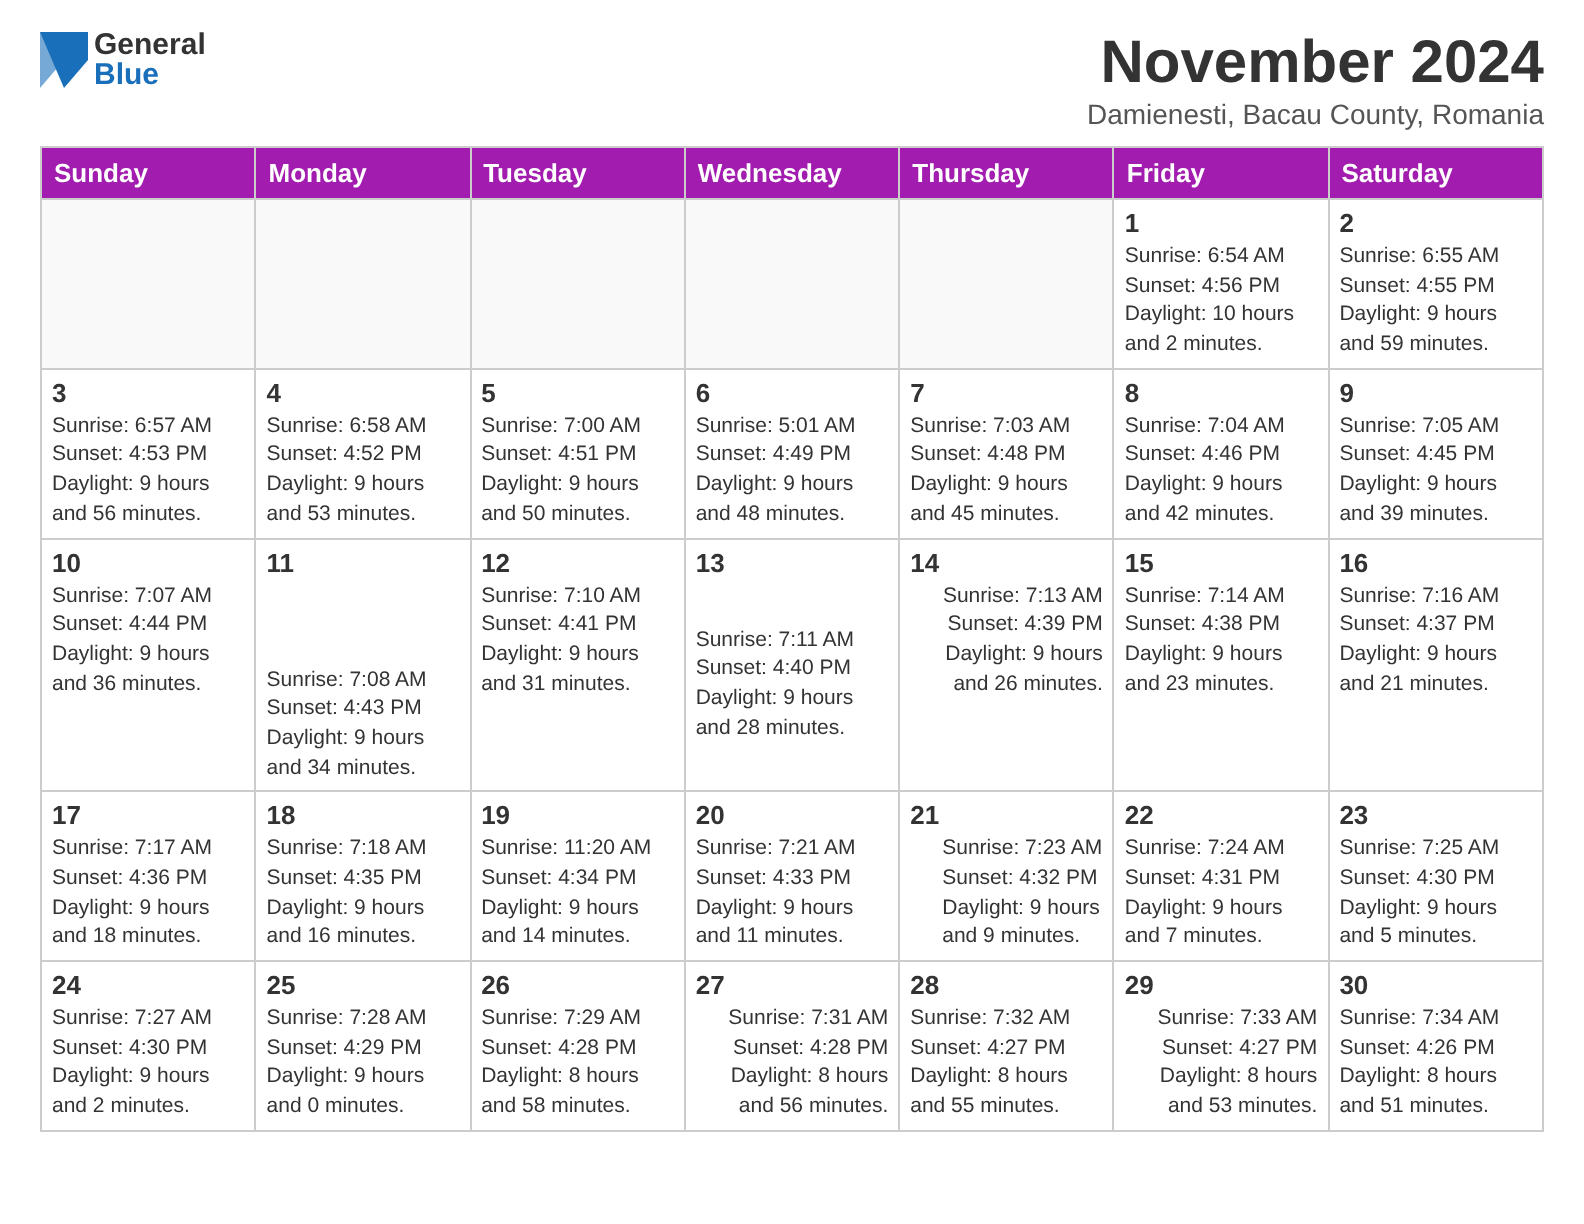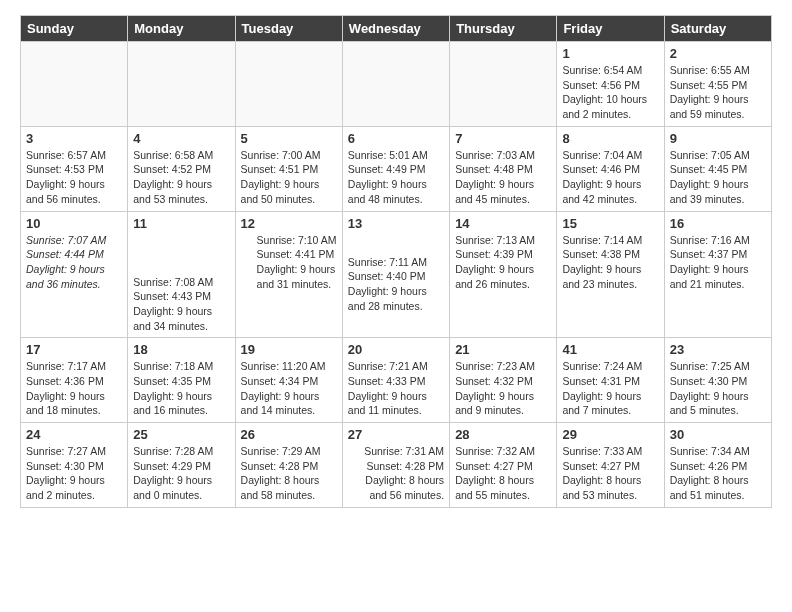--- a/index.html
+++ b/index.html
@@ -55,21 +55,21 @@
     .subtitle {
       font-size: 14px;
       color: #555;
     }
     .calendar {
       width: 100%;
       border-collapse: collapse;
       table-layout: fixed;
     }
     .calendar th {
-      background-color: #404040;
+      background-color: #a21caf;
       color: #fff;
       text-align: left;
       padding: 5px 6px;
       font-size: 13px;
       font-weight: bold;
       border: 1px solid #ccc;
     }
     .calendar td {
       vertical-align: top;
       border: 1px solid #ccc;
@@ -92,20 +92,36 @@
     .day-info {
       font-size: 10.5px;
       line-height: 1.4;
       color: #333;
     }
   </style>
 </head>
 <body>
 
 <div class="page">
+  <div class="header-row">
+    <div class="logo">
+      <svg class="logo-icon" viewBox="0 0 24 28" xmlns="http://www.w3.org/2000/svg">
+        <polygon points="0,0 24,0 24,14 12,28" fill="#1a6fba"></polygon>
+        <polygon points="0,0 12,14 0,28" fill="#1a6fba" opacity="0.6"></polygon>
+      </svg>
+      <div class="logo-text">
+        <span class="logo-general">General</span>
+        <span class="logo-blue">Blue</span>
+      </div>
+    </div>
+    <div class="title-block">
+      <div class="month-title">November 2024</div>
+      <div class="subtitle">Damienesti, Bacau County, Romania</div>
+    </div>
+  </div>
 
   <table class="calendar">
     <thead>
       <tr>
         <th>Sunday</th>
         <th>Monday</th>
         <th>Tuesday</th>
         <th>Wednesday</th>
         <th>Thursday</th>
         <th>Friday</th>
@@ -181,49 +197,49 @@
             <span class="day-num">9</span>
             <div class="day-info" style="white-space: pre-line;">Sunrise: 7:05 AM
 Sunset: 4:45 PM
 Daylight: 9 hours
 and 39 minutes.</div>
           </td>
         </tr>
         <tr>
           <td>
             <span class="day-num">10</span>
-            <div class="day-info" style="white-space: pre-line; font-style: italic;">Sunrise: 7:07 AM
+            <div class="day-info" style="white-space: pre-line;">Sunrise: 7:07 AM
 Sunset: 4:44 PM
 Daylight: 9 hours
 and 36 minutes.</div>
           </td>
           <td>
             <span class="day-num">11</span>
             <div class="day-info" style="white-space: pre-line; margin-top: 44px;">Sunrise: 7:08 AM
 Sunset: 4:43 PM
 Daylight: 9 hours
 and 34 minutes.</div>
           </td>
           <td>
             <span class="day-num">12</span>
-            <div class="day-info" style="white-space: pre-line; margin-left: 16px;">Sunrise: 7:10 AM
+            <div class="day-info" style="white-space: pre-line;">Sunrise: 7:10 AM
 Sunset: 4:41 PM
 Daylight: 9 hours
 and 31 minutes.</div>
           </td>
           <td>
             <span class="day-num">13</span>
             <div class="day-info" style="white-space: pre-line; margin-top: 24px;">Sunrise: 7:11 AM
 Sunset: 4:40 PM
 Daylight: 9 hours
 and 28 minutes.</div>
           </td>
           <td>
             <span class="day-num">14</span>
-            <div class="day-info" style="white-space: pre-line;">Sunrise: 7:13 AM
+            <div class="day-info" style="white-space: pre-line; text-align: right;">Sunrise: 7:13 AM
 Sunset: 4:39 PM
 Daylight: 9 hours
 and 26 minutes.</div>
           </td>
           <td>
             <span class="day-num">15</span>
             <div class="day-info" style="white-space: pre-line;">Sunrise: 7:14 AM
 Sunset: 4:38 PM
 Daylight: 9 hours
 and 23 minutes.</div>
@@ -260,27 +276,27 @@
           </td>
           <td>
             <span class="day-num">20</span>
             <div class="day-info" style="white-space: pre-line;">Sunrise: 7:21 AM
 Sunset: 4:33 PM
 Daylight: 9 hours
 and 11 minutes.</div>
           </td>
           <td>
             <span class="day-num">21</span>
-            <div class="day-info" style="white-space: pre-line;">Sunrise: 7:23 AM
+            <div class="day-info" style="white-space: pre-line; margin-left: 16px;">Sunrise: 7:23 AM
 Sunset: 4:32 PM
 Daylight: 9 hours
 and 9 minutes.</div>
           </td>
           <td>
-            <span class="day-num">41</span>
+            <span class="day-num">22</span>
             <div class="day-info" style="white-space: pre-line;">Sunrise: 7:24 AM
 Sunset: 4:31 PM
 Daylight: 9 hours
 and 7 minutes.</div>
           </td>
           <td>
             <span class="day-num">23</span>
             <div class="day-info" style="white-space: pre-line;">Sunrise: 7:25 AM
 Sunset: 4:30 PM
 Daylight: 9 hours
@@ -318,21 +334,21 @@
           </td>
           <td>
             <span class="day-num">28</span>
             <div class="day-info" style="white-space: pre-line;">Sunrise: 7:32 AM
 Sunset: 4:27 PM
 Daylight: 8 hours
 and 55 minutes.</div>
           </td>
           <td>
             <span class="day-num">29</span>
-            <div class="day-info" style="white-space: pre-line;">Sunrise: 7:33 AM
+            <div class="day-info" style="white-space: pre-line; text-align: right;">Sunrise: 7:33 AM
 Sunset: 4:27 PM
 Daylight: 8 hours
 and 53 minutes.</div>
           </td>
           <td>
             <span class="day-num">30</span>
             <div class="day-info" style="white-space: pre-line;">Sunrise: 7:34 AM
 Sunset: 4:26 PM
 Daylight: 8 hours
 and 51 minutes.</div>

